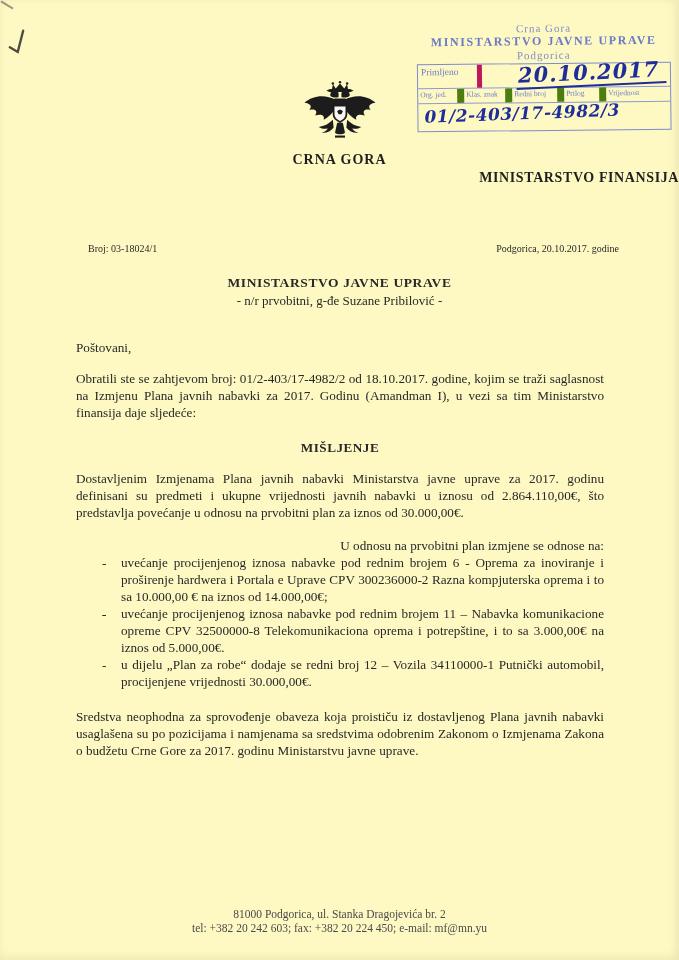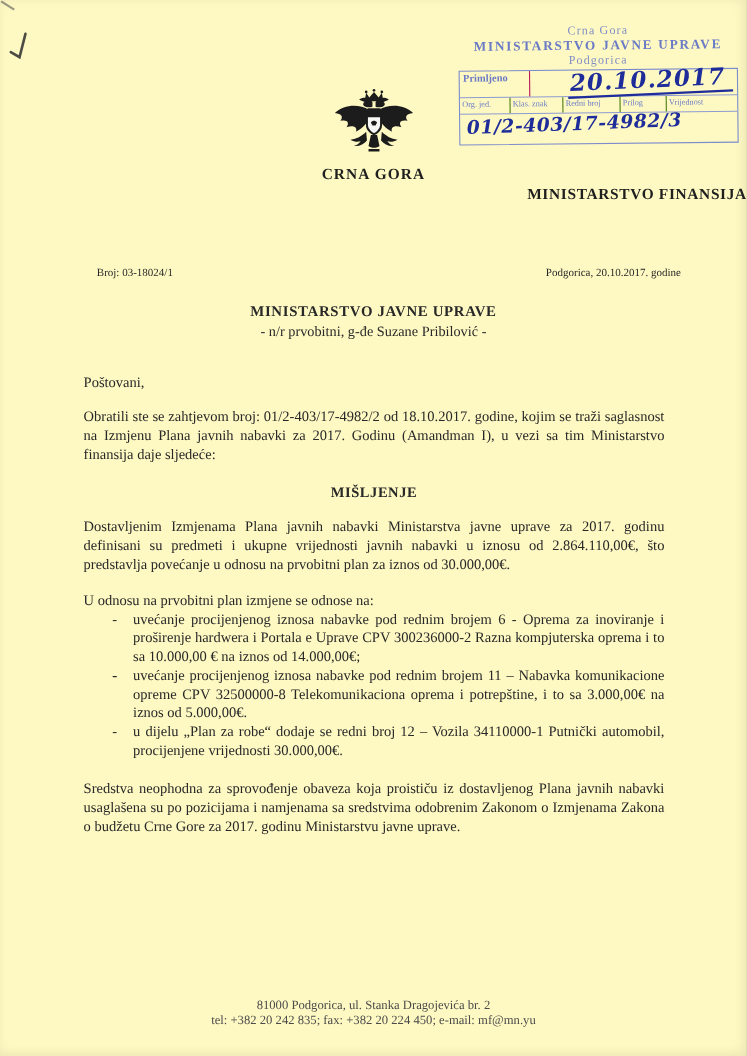--- a/index.html
+++ b/index.html
@@ -19,24 +19,24 @@
   
   .stamp {
     position:absolute; top:22px; right:8px; width:254px;
     transform:rotate(-.6deg); color:#6a7ac6;
   }
   .stamp .s-line1 { text-align:center; font-size:11px; letter-spacing:1px; opacity:.85; }
   .stamp .s-line2 { text-align:center; font-size:12px; font-weight:bold; letter-spacing:1.6px; white-space:nowrap; }
   .stamp .s-line3 { text-align:center; font-size:11px; letter-spacing:1px; margin-bottom:2px; opacity:.85; }
   .stamp-table { border:1.6px solid #7d8ccd; }
   .st-row1 { display:flex; height:24px; border-bottom:1px solid #8d9ad2; }
-  .st-label { width:64px; font-size:9.5px; padding:2px 3px; border-right:1px solid #be185d;font-weight:bold; }
+  .st-label { width:64px; font-size:9.5px; padding:2px 3px; border-right:5px solid #be185d; }
   .st-datecell { flex:1; position:relative; overflow:visible; }
   .st-row2 { display:grid; grid-template-columns:46px 48px 52px 42px 1fr; height:15px; border-bottom:1px solid #8d9ad2; }
-  .st-row2 > div { font-size:7.5px; padding:1px 2px; border-right:1px solid #4d7c0f; white-space:nowrap; overflow:hidden; }
+  .st-row2 > div { font-size:7.5px; padding:1px 2px; border-right:7px solid #4d7c0f; white-space:nowrap; overflow:hidden; }
   .st-row2 > div:last-child { border-right:none; }
   .st-row3 { height:27px; position:relative; overflow:visible; }
 
   .hw {
     font-family:"DejaVu Serif",serif; font-style:italic; font-weight:bold;
     color:#1e2d9a; white-space:nowrap;
   }
   .hw-date {
     position:absolute; left:34px; top:-4px; font-size:21px; letter-spacing:1px;
     transform:rotate(-2deg); border-bottom:2px solid #1e2d9a; padding:0 6px 0 2px;
@@ -66,21 +66,21 @@
   
   .recipient { position:absolute; top:275px; left:0; right:0; text-align:center; }
   .recipient .r1 { font-size:13.5px; font-weight:bold; letter-spacing:.6px; }
   .recipient .r2 { font-size:13px; margin-top:2px; }
 
   
   .body-block { position:absolute; top:339px; left:76px; width:528px; font-size:13.2px; line-height:17px; }
   .salutation { margin-bottom:14px; }
   .para { text-align:justify; }
   .opinion { text-align:center; font-weight:bold; letter-spacing:.5px; margin:18px 0 14px 0; }
-  .list-intro { margin-top:16px; }
+  .list-intro { margin-top:16px;text-align:right; }
   .list { margin-top:0; }
   .list-item { position:relative; padding-left:45px; text-align:justify; }
   .list-item .bullet { position:absolute; left:26px; top:0; }
   .para-final { margin-top:18px; text-align:justify; }
 
   
   .footer { position:absolute; bottom:26px; left:0; right:0; text-align:center; color:#4a4a4a; }
   .footer .f1 { font-size:11.5px; }
   .footer .f2 { font-size:11.5px; margin-top:2px; }
 </style>
@@ -174,16 +174,16 @@
       <div class="list-item">
         <span class="bullet">-</span>
         <span>u dijelu „Plan za robe“ dodaje se redni broj 12 – Vozila 34110000-1 Putnički automobil, procijenjene vrijednosti 30.000,00€.</span>
       </div>
     </div>
     <div class="para-final">Sredstva neophodna za sprovođenje obaveza koja proističu iz dostavljenog Plana javnih nabavki usaglašena su po pozicijama i namjenama sa sredstvima odobrenim Zakonom o Izmjenama Zakona o budžetu Crne Gore za 2017. godinu Ministarstvu javne uprave.</div>
   </div>
 
   <div class="footer">
     <div class="f1">81000 Podgorica, ul. Stanka Dragojevića br. 2</div>
-    <div class="f2">tel: +382 20 242 835; fax: +382 20 224 450; e-mail: mf@mn.yu</div>
+    <div class="f2">tel: +382 20 242 603; fax: +382 20 224 450; e-mail: mf@mn.yu</div>
   </div>
 
 </div>
 
 </body></html>

